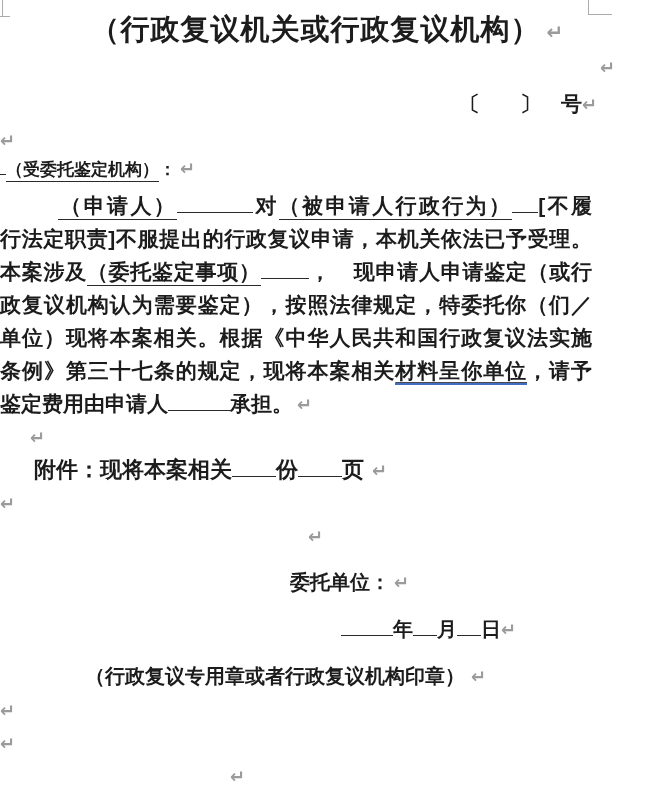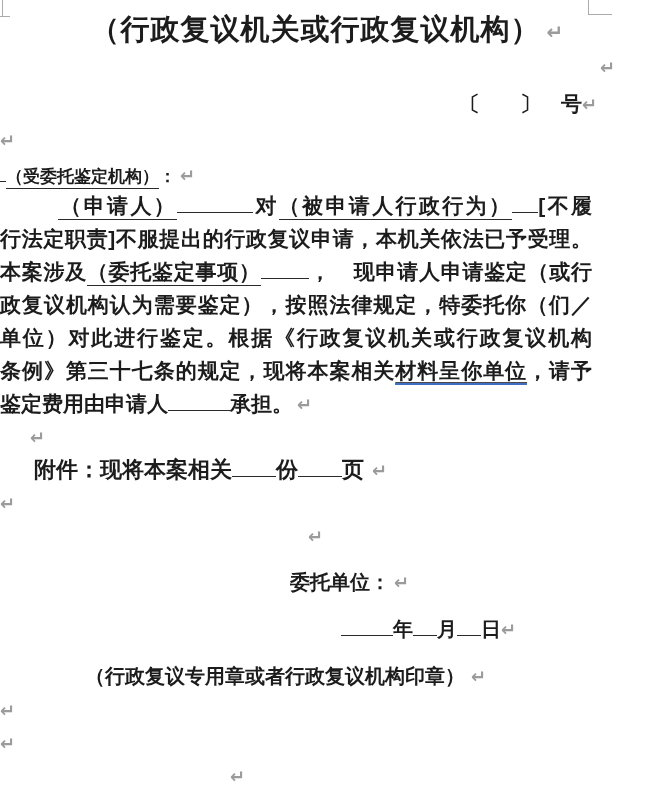--- a/index.html
+++ b/index.html
@@ -17,21 +17,21 @@
   .crop { position:absolute; background:#ababab; }
   .crop-tl-v { left:2px;  top:0;    width:1px;  height:16px; }
   .crop-tl-h { left:0;    top:16px; width:10px; height:1px;  }
   .crop-tr-v { left:588px; top:0;    width:1px;  height:14px; }
   .crop-tr-h { left:588px; top:14px; width:24px; height:1px;  }
 
   .title { text-align:center; font-size:29px; line-height:42px; letter-spacing:1px; }
   .rmark-line { height:34px; line-height:30px; padding-left:600px; }
   .docnum { height:36px; line-height:34px; font-size:21px; text-align:right; padding-right:58px; }
   .mline { height:33px; line-height:33px; font-size:21px; }
-  .recipient { height:33px; line-height:40px; font-size:17px; }
+  .recipient { height:33px; line-height:26px; font-size:17px; }
   .bline { width:592px; font-size:21px; line-height:33px; height:33px; }
   .just { text-align:justify; text-align-last:justify; }
   .attach { height:33px; line-height:33px; font-size:22px; }
   .sig { font-size:20px; height:33px; line-height:33px;margin-top:14px; }
 
   .u { border-bottom:1px solid #2a2a2a; padding-bottom:2px; }
   .g {
     border-bottom:2px solid #3f6ec4;
     padding-bottom:1px;
     text-decoration:underline;
@@ -62,21 +62,21 @@
 
   <div class="mline"><span class="mark">↵</span></div>
 
   <div class="recipient"><span class="run u blank" style="width: 6px;"></span><span class="run u">（受委托鉴定机构）</span><span class="run">：</span><span class="run blank" style="width: 4px;"></span><span class="mark">↵</span></div>
 
   <div>
       <div class="bline just"><span class="run blank" style="width: 58px;"></span><span class="run u">（申请人）</span><span class="run u blank" style="width: 76px;"></span><span class="run">对</span><span class="run u">（被申请人行政行为）</span><span class="run u blank" style="width: 26px;"></span><span class="run">[不履</span></div>
       <div class="bline just"><span class="run">行法定职责]不服提出的行政复议申请，本机关依法已予受理。</span></div>
       <div class="bline just"><span class="run">本案涉及</span><span class="run u">（委托鉴定事项）</span><span class="run u blank" style="width: 48px;"></span><span class="run">，</span><span class="run blank" style="width: 22px;"></span><span class="run">现申请人申请鉴定（或行</span></div>
       <div class="bline just"><span class="run">政复议机构认为需要鉴定），按照法律规定，特委托你（们／</span></div>
-      <div class="bline just"><span class="run">单位）对此进行鉴定。根据《行政复议机关或行政复议机构</span></div>
+      <div class="bline just"><span class="run">单位）现将本案相关。根据《中华人民共和国行政复议法实施</span></div>
       <div class="bline just"><span class="run">条例》第三十七条的规定，现将本案相关</span><span class="run g">材料呈你单位</span><span class="run">，请予</span></div>
       <div class="bline"><span class="run">鉴定费用由申请人</span><span class="run u blank" style="width: 62px;"></span><span class="run">承担。</span><span class="run blank" style="width: 4px;"></span><span class="mark">↵</span></div>
     </div>
 
   <div class="mline" style="padding-left:30px;"><span class="mark">↵</span></div>
 
   <div class="attach"><span class="run blank" style="width: 34px;"></span><span class="run">附件：现将本案相关</span><span class="run u blank" style="width: 44px;"></span><span class="run">份</span><span class="run u blank" style="width: 44px;"></span><span class="run">页</span><span class="run blank" style="width: 8px;"></span><span class="mark">↵</span></div>
 
   <div class="mline"><span class="mark">↵</span></div>
   <div class="mline" style="padding-left:308px;"><span class="mark">↵</span></div>

